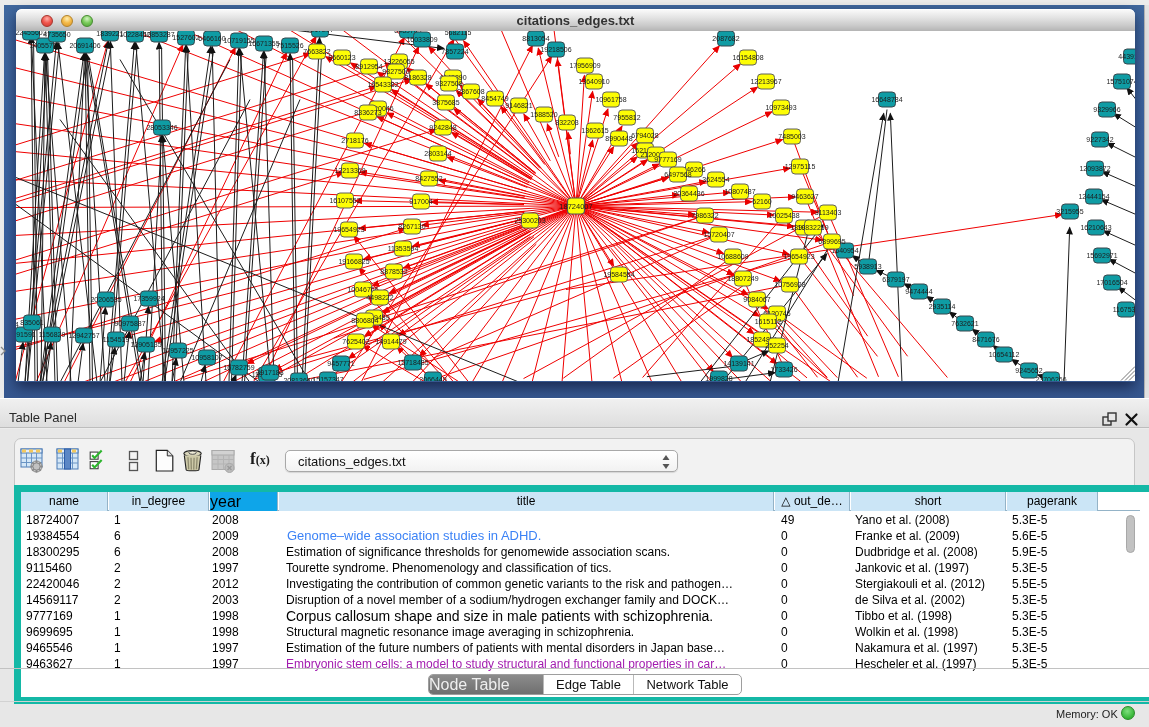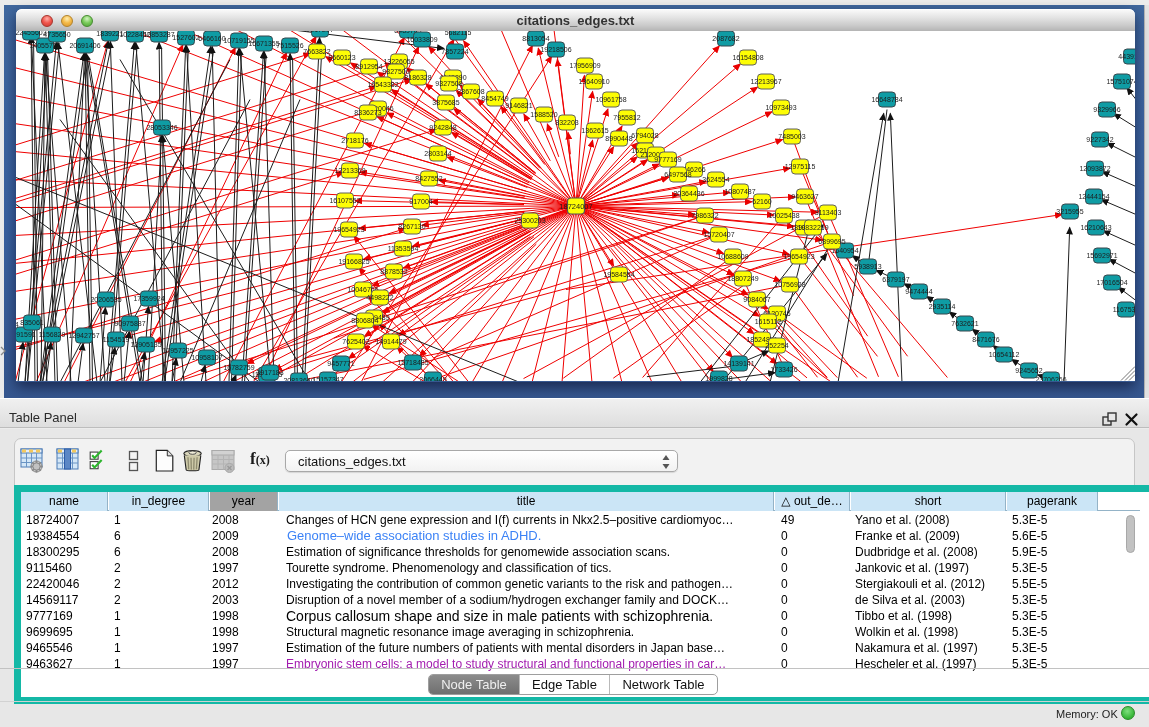--- a/index.html
+++ b/index.html
@@ -697,31 +697,30 @@
   <svg style="position:absolute;right:6px;top:3px" width="10" height="16" viewBox="0 0 10 16">
       <path d="M5 1 L8.5 6 L1.5 6z" fill="#555"></path>
       <path d="M5 15 L8.5 10 L1.5 10z" fill="#555"></path>
     </svg>
 </div>
 
 <div style="position:absolute;left:14px;top:485px;width:1120px;height:181px;background:#fff;border:7px solid #14b8a6;overflow:hidden;box-sizing:content-box;padding:12px">
   <div style="position:absolute;left:0;top:0;width:1119px;height:19px;border-bottom:1px solid #94b3c7">
       <div style="position:absolute;left:0px;top:0;width:87px;height:19px;background:#cbe5f6;border-right:1px solid #94b3c7;text-align:center;line-height:19px;font-size:12px;color:#000">name</div>
       <div style="position:absolute;left:88px;top:0;width:100px;height:19px;background:#cbe5f6;border-right:1px solid #94b3c7;text-align:center;line-height:19px;font-size:12px;color:#000">in_degree</div>
-      <div style="position:absolute;left:189px;top:0;width:68px;height:19px;background:#a3a3a3;border-right:1px solid #94b3c7;text-align:center;line-height:19px;font-size:12px;color:#000">year</div>
+      <div style="position:absolute;left:189px;top:0;width:68px;height:19px;background:#0ea5e9;border-right:1px solid #94b3c7;line-height:19px;font-size:16px;color:#000">year</div>
       <div style="position:absolute;left:258px;top:0;width:495px;height:19px;background:#cbe5f6;border-right:1px solid #94b3c7;text-align:center;line-height:19px;font-size:12px;color:#000">title</div>
       <div style="position:absolute;left:754px;top:0;width:75px;height:19px;background:#cbe5f6;border-right:1px solid #94b3c7;text-align:center;line-height:19px;font-size:12px;color:#000">△ out_de…</div>
       <div style="position:absolute;left:830px;top:0;width:155px;height:19px;background:#cbe5f6;border-right:1px solid #94b3c7;text-align:center;line-height:19px;font-size:12px;color:#000">short</div>
       <div style="position:absolute;left:986px;top:0;width:91px;height:19px;background:#cbe5f6;border-right:1px solid #94b3c7;text-align:center;line-height:19px;font-size:12px;color:#000">pagerank</div>
     </div>
   <div style="position:absolute;left:0;top:20px;width:1119px;height:161px">
       <div style="position:absolute;left:5px;top:0px;height:16px;line-height:16px;font-size:12px;color:#000;white-space:nowrap">18724007</div>
       <div style="position:absolute;left:93px;top:0px;height:16px;line-height:16px;font-size:12px;color:#000;white-space:nowrap">1</div>
       <div style="position:absolute;left:191px;top:0px;height:16px;line-height:16px;font-size:12px;color:#000;white-space:nowrap">2008</div>
-      <div style="position:absolute;left:265px;top:0px;height:16px;line-height:16px;font-size:12px;color:#000;white-space:nowrap">Changes of HCN gene expression and I(f) currents in Nkx2.5–positive cardiomyoc…</div>
       <div style="position:absolute;left:760px;top:0px;height:16px;line-height:16px;font-size:12px;color:#000;white-space:nowrap">49</div>
       <div style="position:absolute;left:834px;top:0px;height:16px;line-height:16px;font-size:12px;color:#000;white-space:nowrap">Yano et al. (2008)</div>
       <div style="position:absolute;left:991px;top:0px;height:16px;line-height:16px;font-size:12px;color:#000;white-space:nowrap">5.3E-5</div>
       <div style="position:absolute;left:5px;top:16px;height:16px;line-height:16px;font-size:12px;color:#000;white-space:nowrap">19384554</div>
       <div style="position:absolute;left:93px;top:16px;height:16px;line-height:16px;font-size:12px;color:#000;white-space:nowrap">6</div>
       <div style="position:absolute;left:191px;top:16px;height:16px;line-height:16px;font-size:12px;color:#000;white-space:nowrap">2009</div>
       <div style="position:absolute;left:266px;top:16px;height:16px;line-height:16px;font-size:13px;color:#3b82f6;white-space:nowrap">Genome–wide association studies in ADHD.</div>
       <div style="position:absolute;left:760px;top:16px;height:16px;line-height:16px;font-size:12px;color:#000;white-space:nowrap">0</div>
       <div style="position:absolute;left:834px;top:16px;height:16px;line-height:16px;font-size:12px;color:#000;white-space:nowrap">Franke et al. (2009)</div>
       <div style="position:absolute;left:991px;top:16px;height:16px;line-height:16px;font-size:12px;color:#000;white-space:nowrap">5.6E-5</div>
@@ -744,21 +743,21 @@
       <div style="position:absolute;left:191px;top:64px;height:16px;line-height:16px;font-size:12px;color:#000;white-space:nowrap">2012</div>
       <div style="position:absolute;left:265px;top:64px;height:16px;line-height:16px;font-size:12px;color:#000;white-space:nowrap">Investigating the contribution of common genetic variants to the risk and pathogen…</div>
       <div style="position:absolute;left:760px;top:64px;height:16px;line-height:16px;font-size:12px;color:#000;white-space:nowrap">0</div>
       <div style="position:absolute;left:834px;top:64px;height:16px;line-height:16px;font-size:12px;color:#000;white-space:nowrap">Stergiakouli et al. (2012)</div>
       <div style="position:absolute;left:991px;top:64px;height:16px;line-height:16px;font-size:12px;color:#000;white-space:nowrap">5.5E-5</div>
       <div style="position:absolute;left:5px;top:80px;height:16px;line-height:16px;font-size:12px;color:#000;white-space:nowrap">14569117</div>
       <div style="position:absolute;left:93px;top:80px;height:16px;line-height:16px;font-size:12px;color:#000;white-space:nowrap">2</div>
       <div style="position:absolute;left:191px;top:80px;height:16px;line-height:16px;font-size:12px;color:#000;white-space:nowrap">2003</div>
       <div style="position:absolute;left:265px;top:80px;height:16px;line-height:16px;font-size:12px;color:#000;white-space:nowrap">Disruption of a novel member of a sodium/hydrogen exchanger family and DOCK…</div>
       <div style="position:absolute;left:760px;top:80px;height:16px;line-height:16px;font-size:12px;color:#000;white-space:nowrap">0</div>
-      <div style="position:absolute;left:834px;top:80px;height:16px;line-height:16px;font-size:12px;color:#000;white-space:nowrap">de Silva et al. (2003)</div>
+      <div style="position:absolute;left:834px;top:80px;height:16px;line-height:16px;font-size:12px;color:#000;white-space:nowrap">de Silva et al. (2002)</div>
       <div style="position:absolute;left:991px;top:80px;height:16px;line-height:16px;font-size:12px;color:#000;white-space:nowrap">5.3E-5</div>
       <div style="position:absolute;left:5px;top:96px;height:16px;line-height:16px;font-size:12px;color:#000;white-space:nowrap">9777169</div>
       <div style="position:absolute;left:93px;top:96px;height:16px;line-height:16px;font-size:12px;color:#000;white-space:nowrap">1</div>
       <div style="position:absolute;left:191px;top:96px;height:16px;line-height:16px;font-size:12px;color:#000;white-space:nowrap">1998</div>
       <div style="position:absolute;left:265px;top:96px;height:16px;line-height:16px;font-size:14px;color:#000;white-space:nowrap">Corpus callosum shape and size in male patients with schizophrenia.</div>
       <div style="position:absolute;left:760px;top:96px;height:16px;line-height:16px;font-size:12px;color:#000;white-space:nowrap">0</div>
       <div style="position:absolute;left:834px;top:96px;height:16px;line-height:16px;font-size:12px;color:#000;white-space:nowrap">Tibbo et al. (1998)</div>
       <div style="position:absolute;left:991px;top:96px;height:16px;line-height:16px;font-size:12px;color:#000;white-space:nowrap">5.3E-5</div>
       <div style="position:absolute;left:5px;top:112px;height:16px;line-height:16px;font-size:12px;color:#000;white-space:nowrap">9699695</div>
       <div style="position:absolute;left:93px;top:112px;height:16px;line-height:16px;font-size:12px;color:#000;white-space:nowrap">1</div>
@@ -781,19 +780,19 @@
       <div style="position:absolute;left:760px;top:144px;height:16px;line-height:16px;font-size:12px;color:#000;white-space:nowrap">0</div>
       <div style="position:absolute;left:834px;top:144px;height:16px;line-height:16px;font-size:12px;color:#000;white-space:nowrap">Hescheler et al. (1997)</div>
       <div style="position:absolute;left:991px;top:144px;height:16px;line-height:16px;font-size:12px;color:#000;white-space:nowrap">5.3E-5</div>
     </div>
   <div style="position:absolute;left:1105px;top:23px;width:9px;height:38px;border-radius:5px;background:#c2c2c2;border:1px solid #a8a8a8"></div>
 </div>
 
 <div style="position:absolute;left:0;top:668px;width:1149px;height:1px;background:#c2c2c2"></div>
 
 <div style="position:absolute;left:428px;top:674px;height:21px;border:1px solid #9e9e9e;border-radius:5px;background:#fff;display:flex;box-shadow:0 1px 0 rgba(255,255,255,.8)">
-  <div style="width:90px;text-align:center;line-height:19px;font-size:13px;color:#efefef;background:linear-gradient(180deg,#8c8c8c,#6f6f6f);border-radius:4px 0 0 4px">Node Table</div>
+  <div style="width:114px;text-align:left;line-height:19px;font-size:16px;color:#efefef;background:linear-gradient(180deg,#8c8c8c,#6f6f6f);border-radius:4px 0 0 4px">Node Table</div>
   <div style="width:90px;text-align:center;line-height:19px;font-size:13px;color:#111;border-left:1px solid #b9b9b9">Edge Table</div>
   <div style="width:108px;text-align:center;line-height:19px;font-size:13px;color:#111;border-left:1px solid #b9b9b9">Network Table</div>
 </div>
 
 <div style="position:absolute;left:0;top:701px;width:1149px;height:1px;background:#d2d2d2"></div>
 <div style="position:absolute;left:1056px;top:708px;font-size:11px;color:#222">Memory: OK</div>
 <div style="position:absolute;left:1121px;top:706px;width:14px;height:14px;border-radius:50%;background:radial-gradient(circle at 45% 35%,#7fe07f,#35b435 70%);border:1px solid #2a8a2a"></div>
 </body></html>

